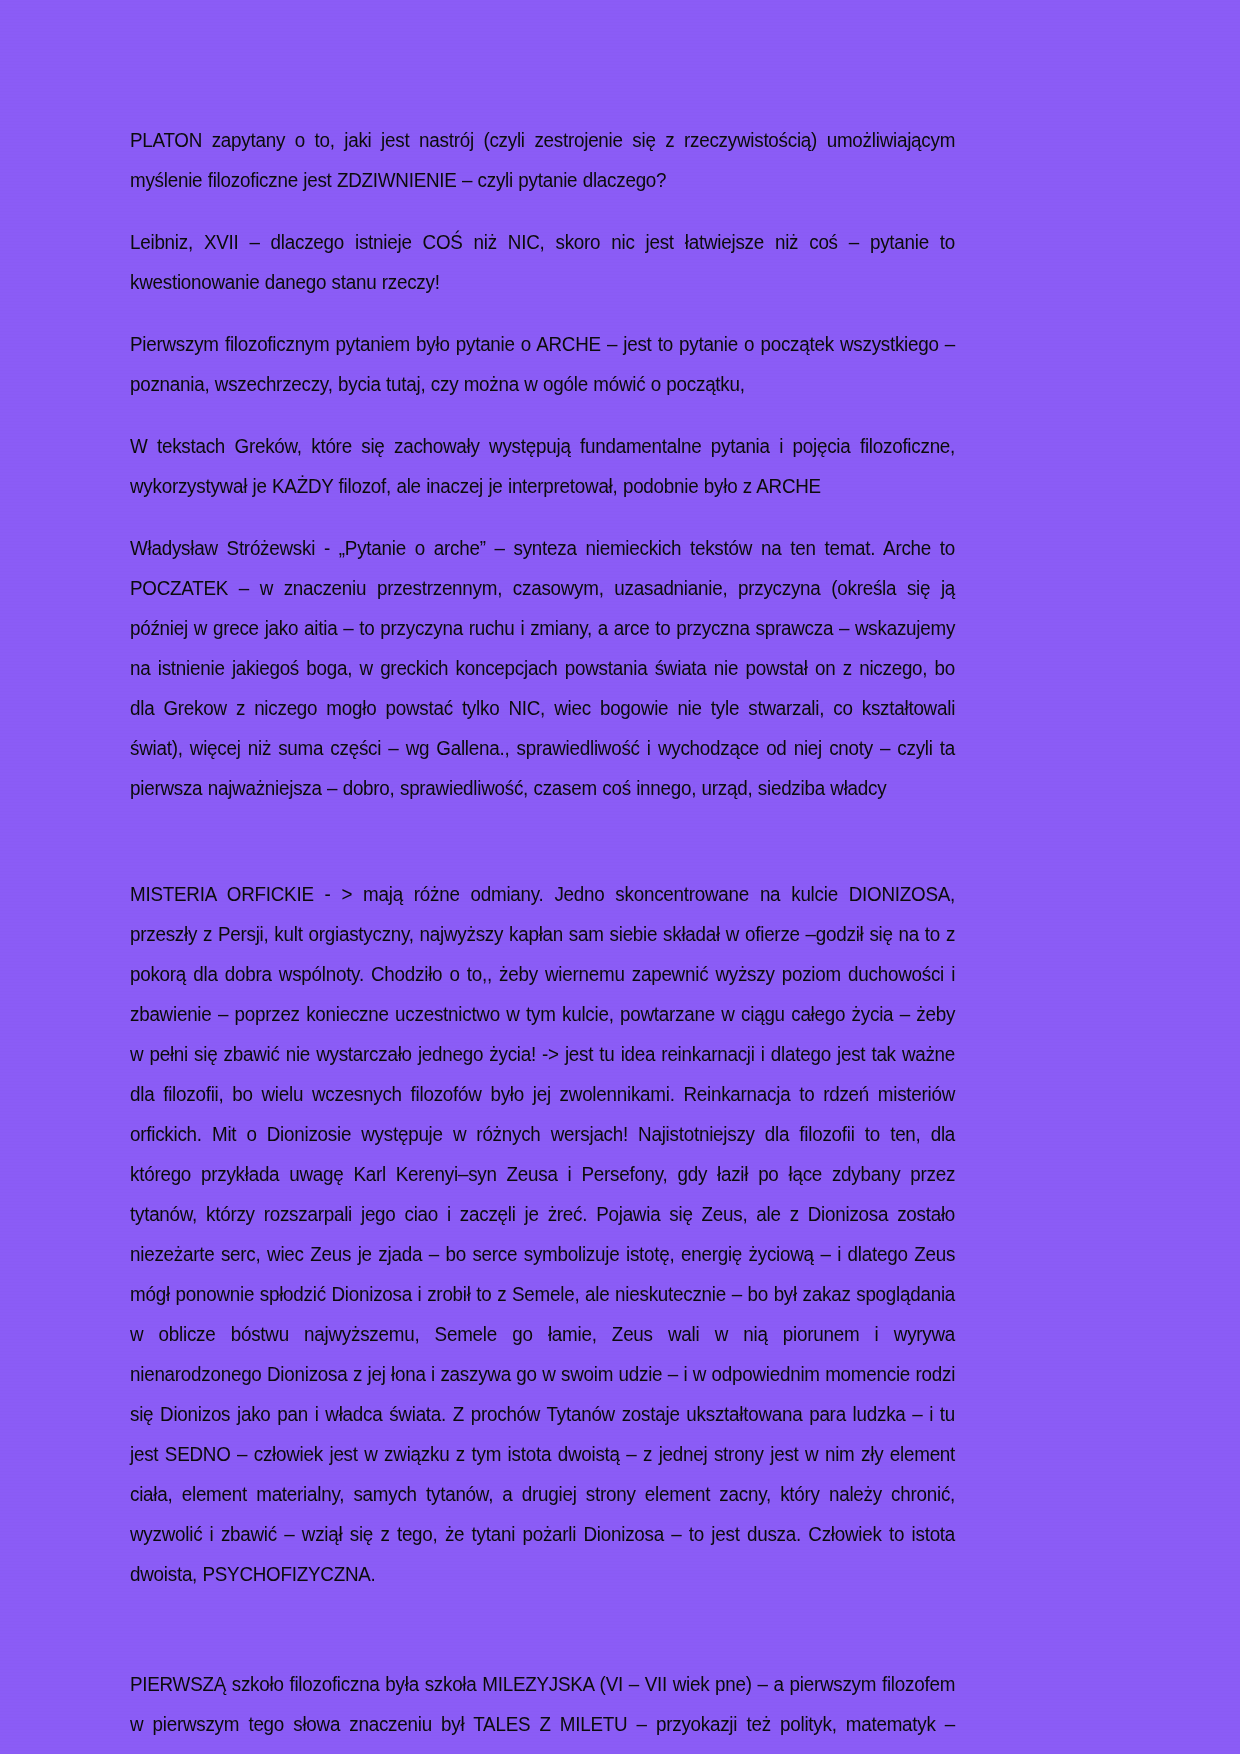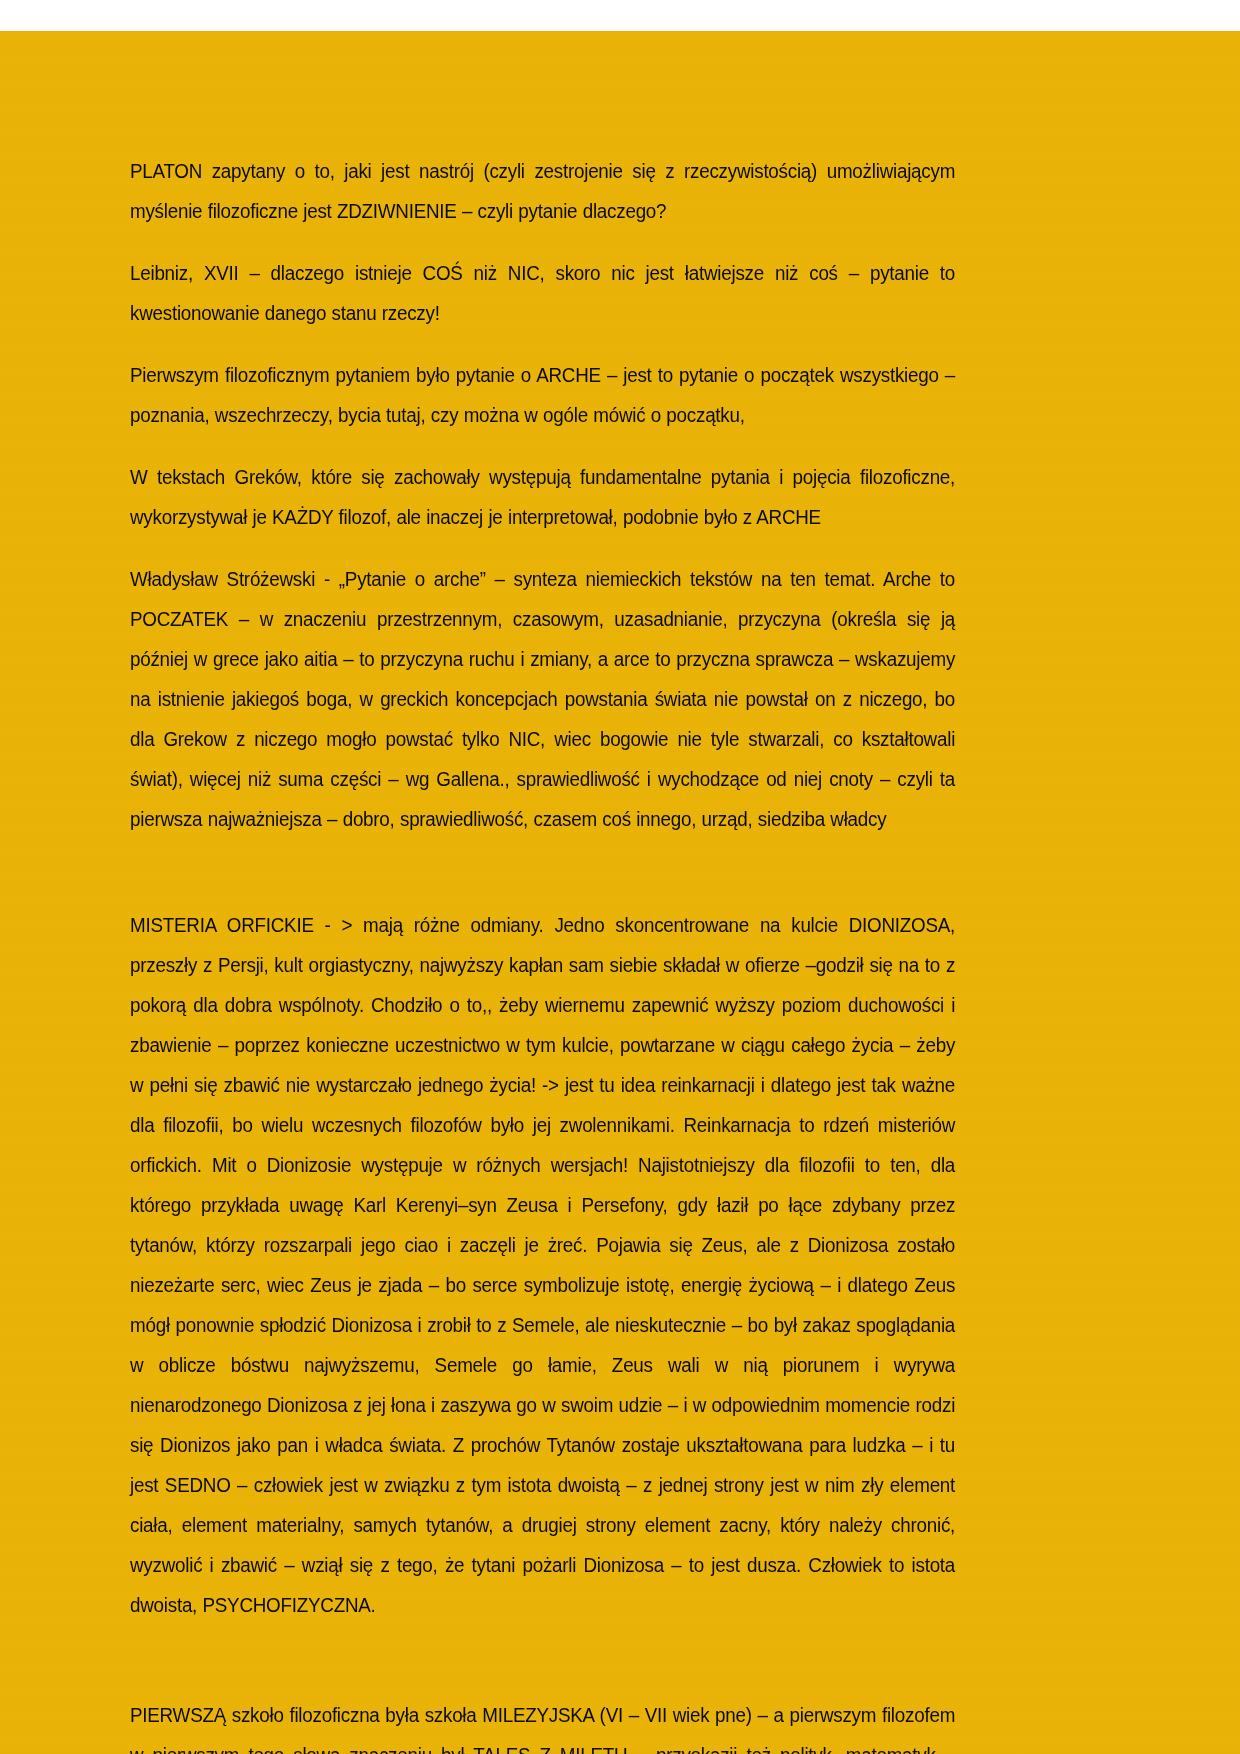--- a/index.html
+++ b/index.html
@@ -13,22 +13,21 @@
     height: 1754px;
     font-family: "Liberation Sans", "DejaVu Sans", sans-serif;
     color: #0b0b0b;
     position: relative;
     overflow: hidden;
   }
   
   .page {
     position: absolute;
     inset: 0;
-    background: #eab308;
-    margin-top: 31px;
+    background: #8b5cf6;
   }
   .page-inner {
     position: absolute;
     left: 130px;
     top: 120px;
     width: 855px;
   }
   .para {
     margin: 0 0 22px 0;
     text-align: justify;

